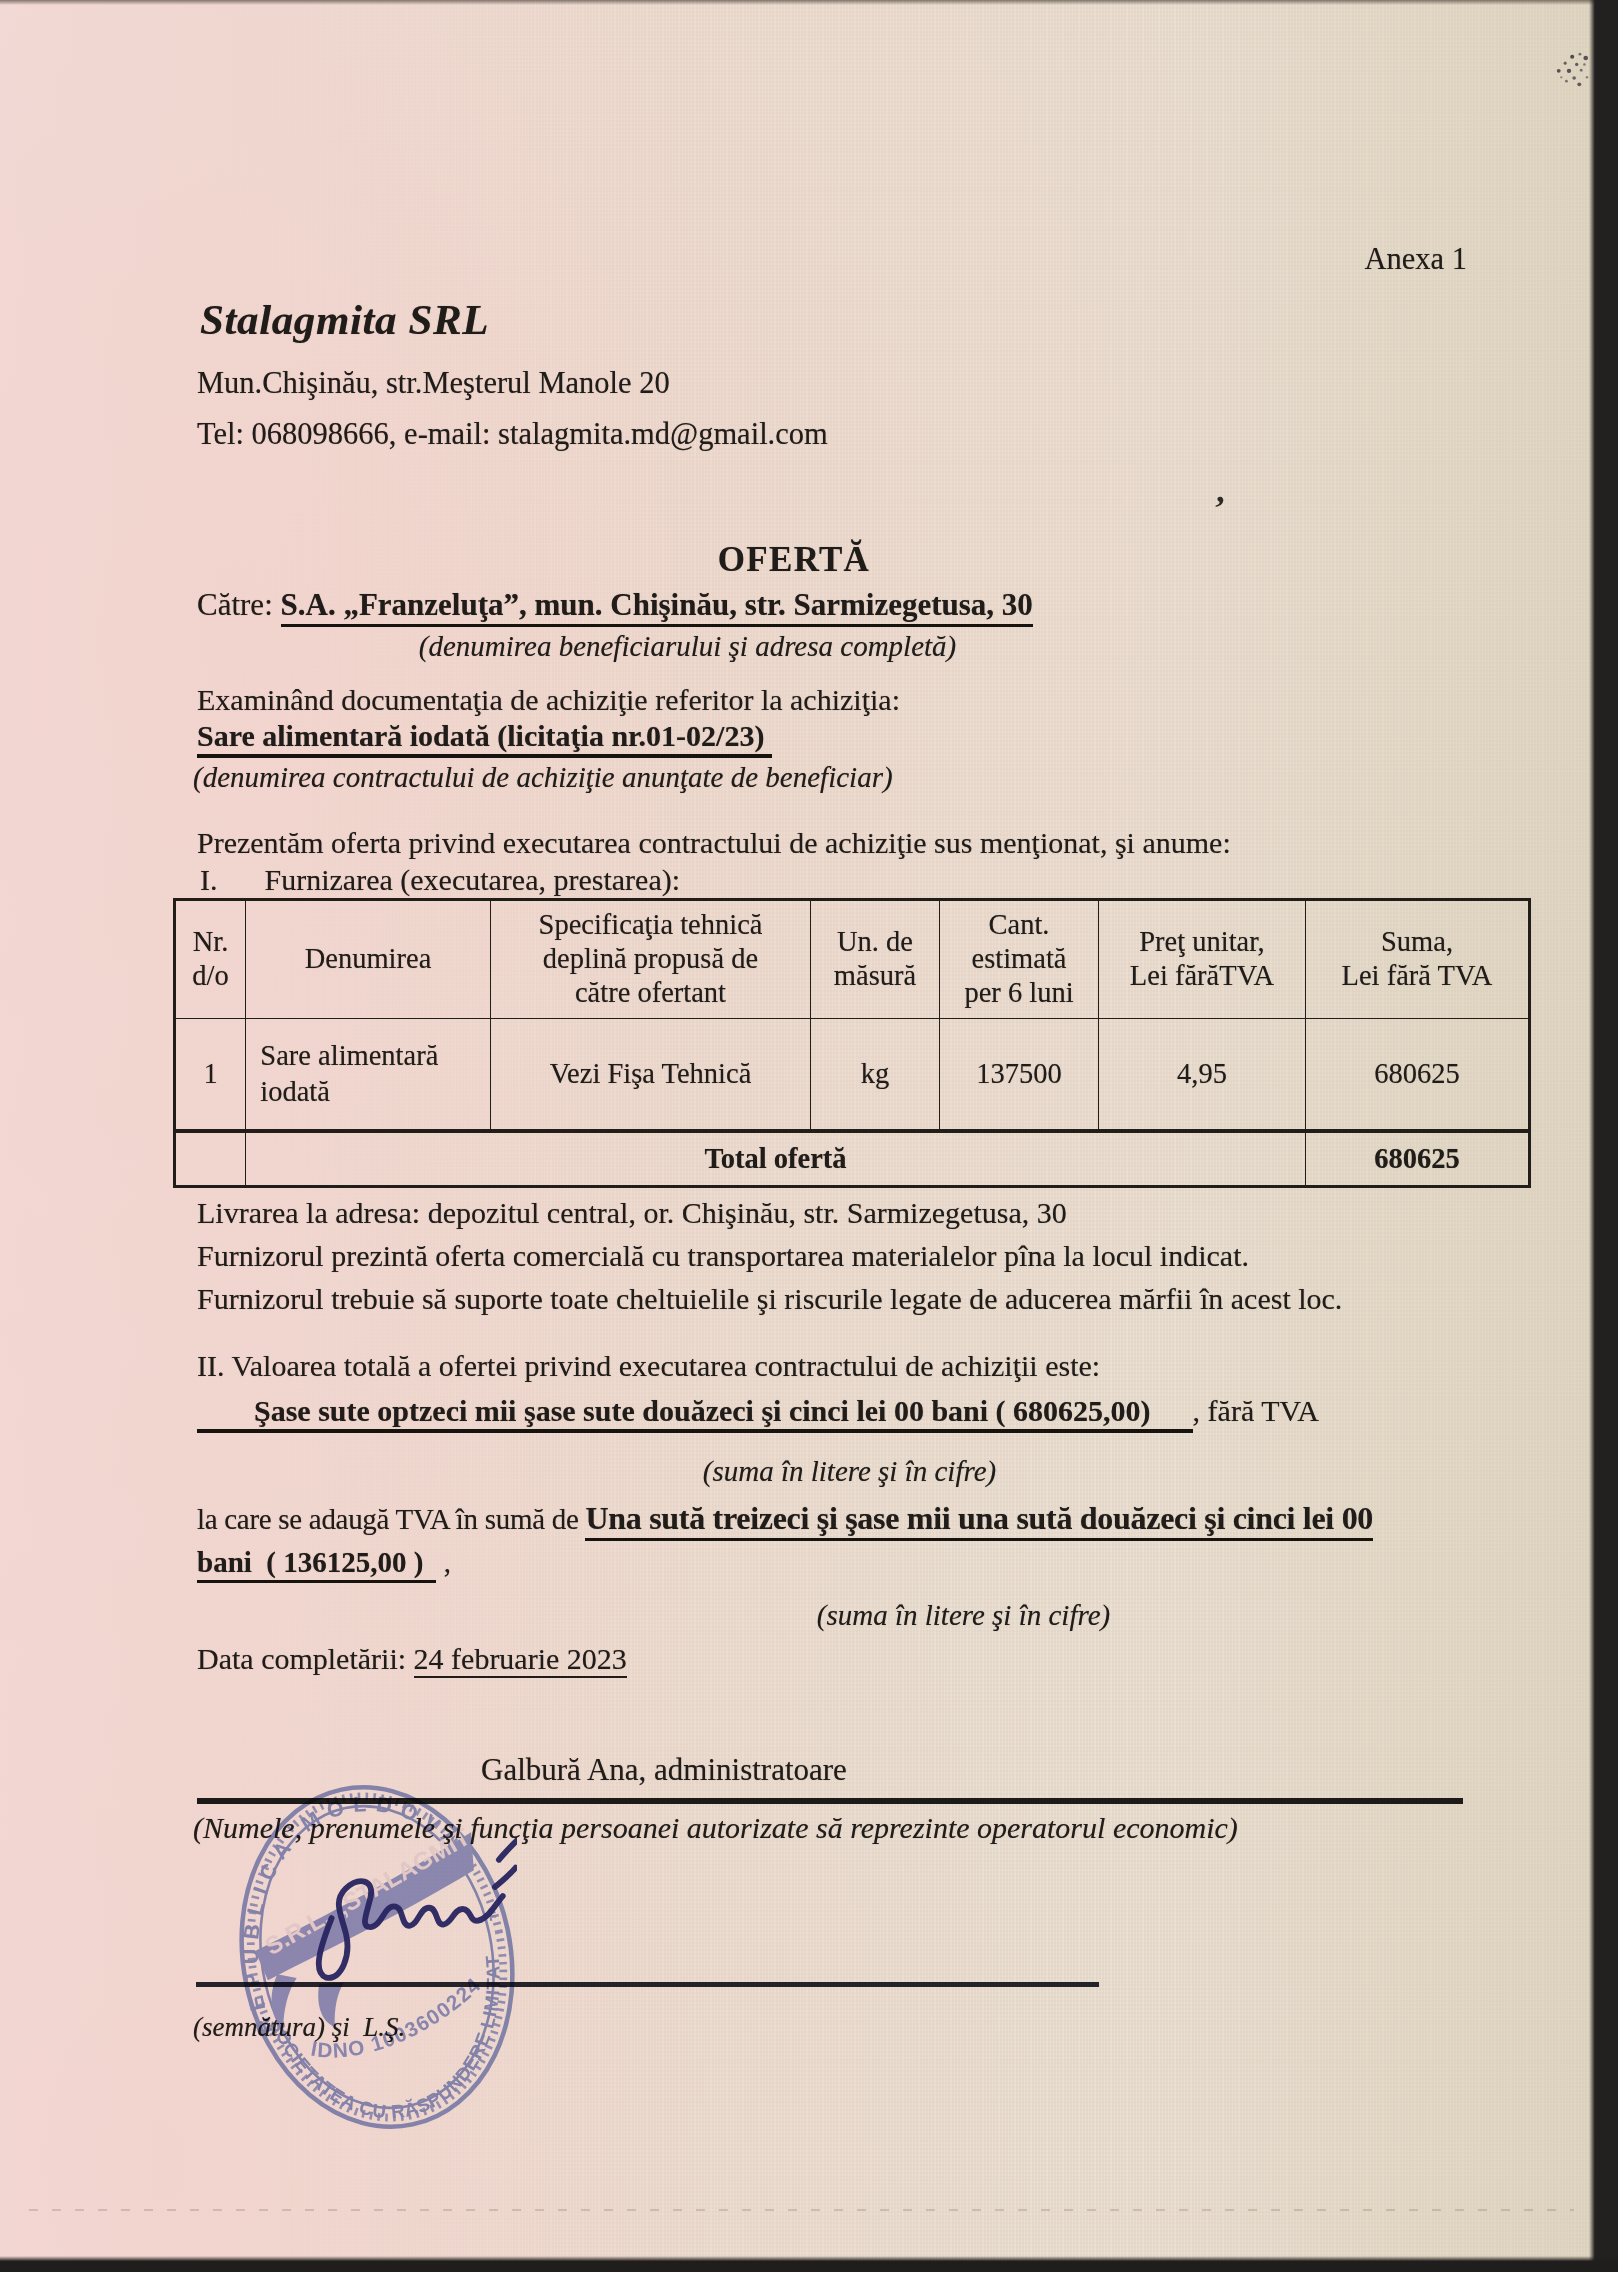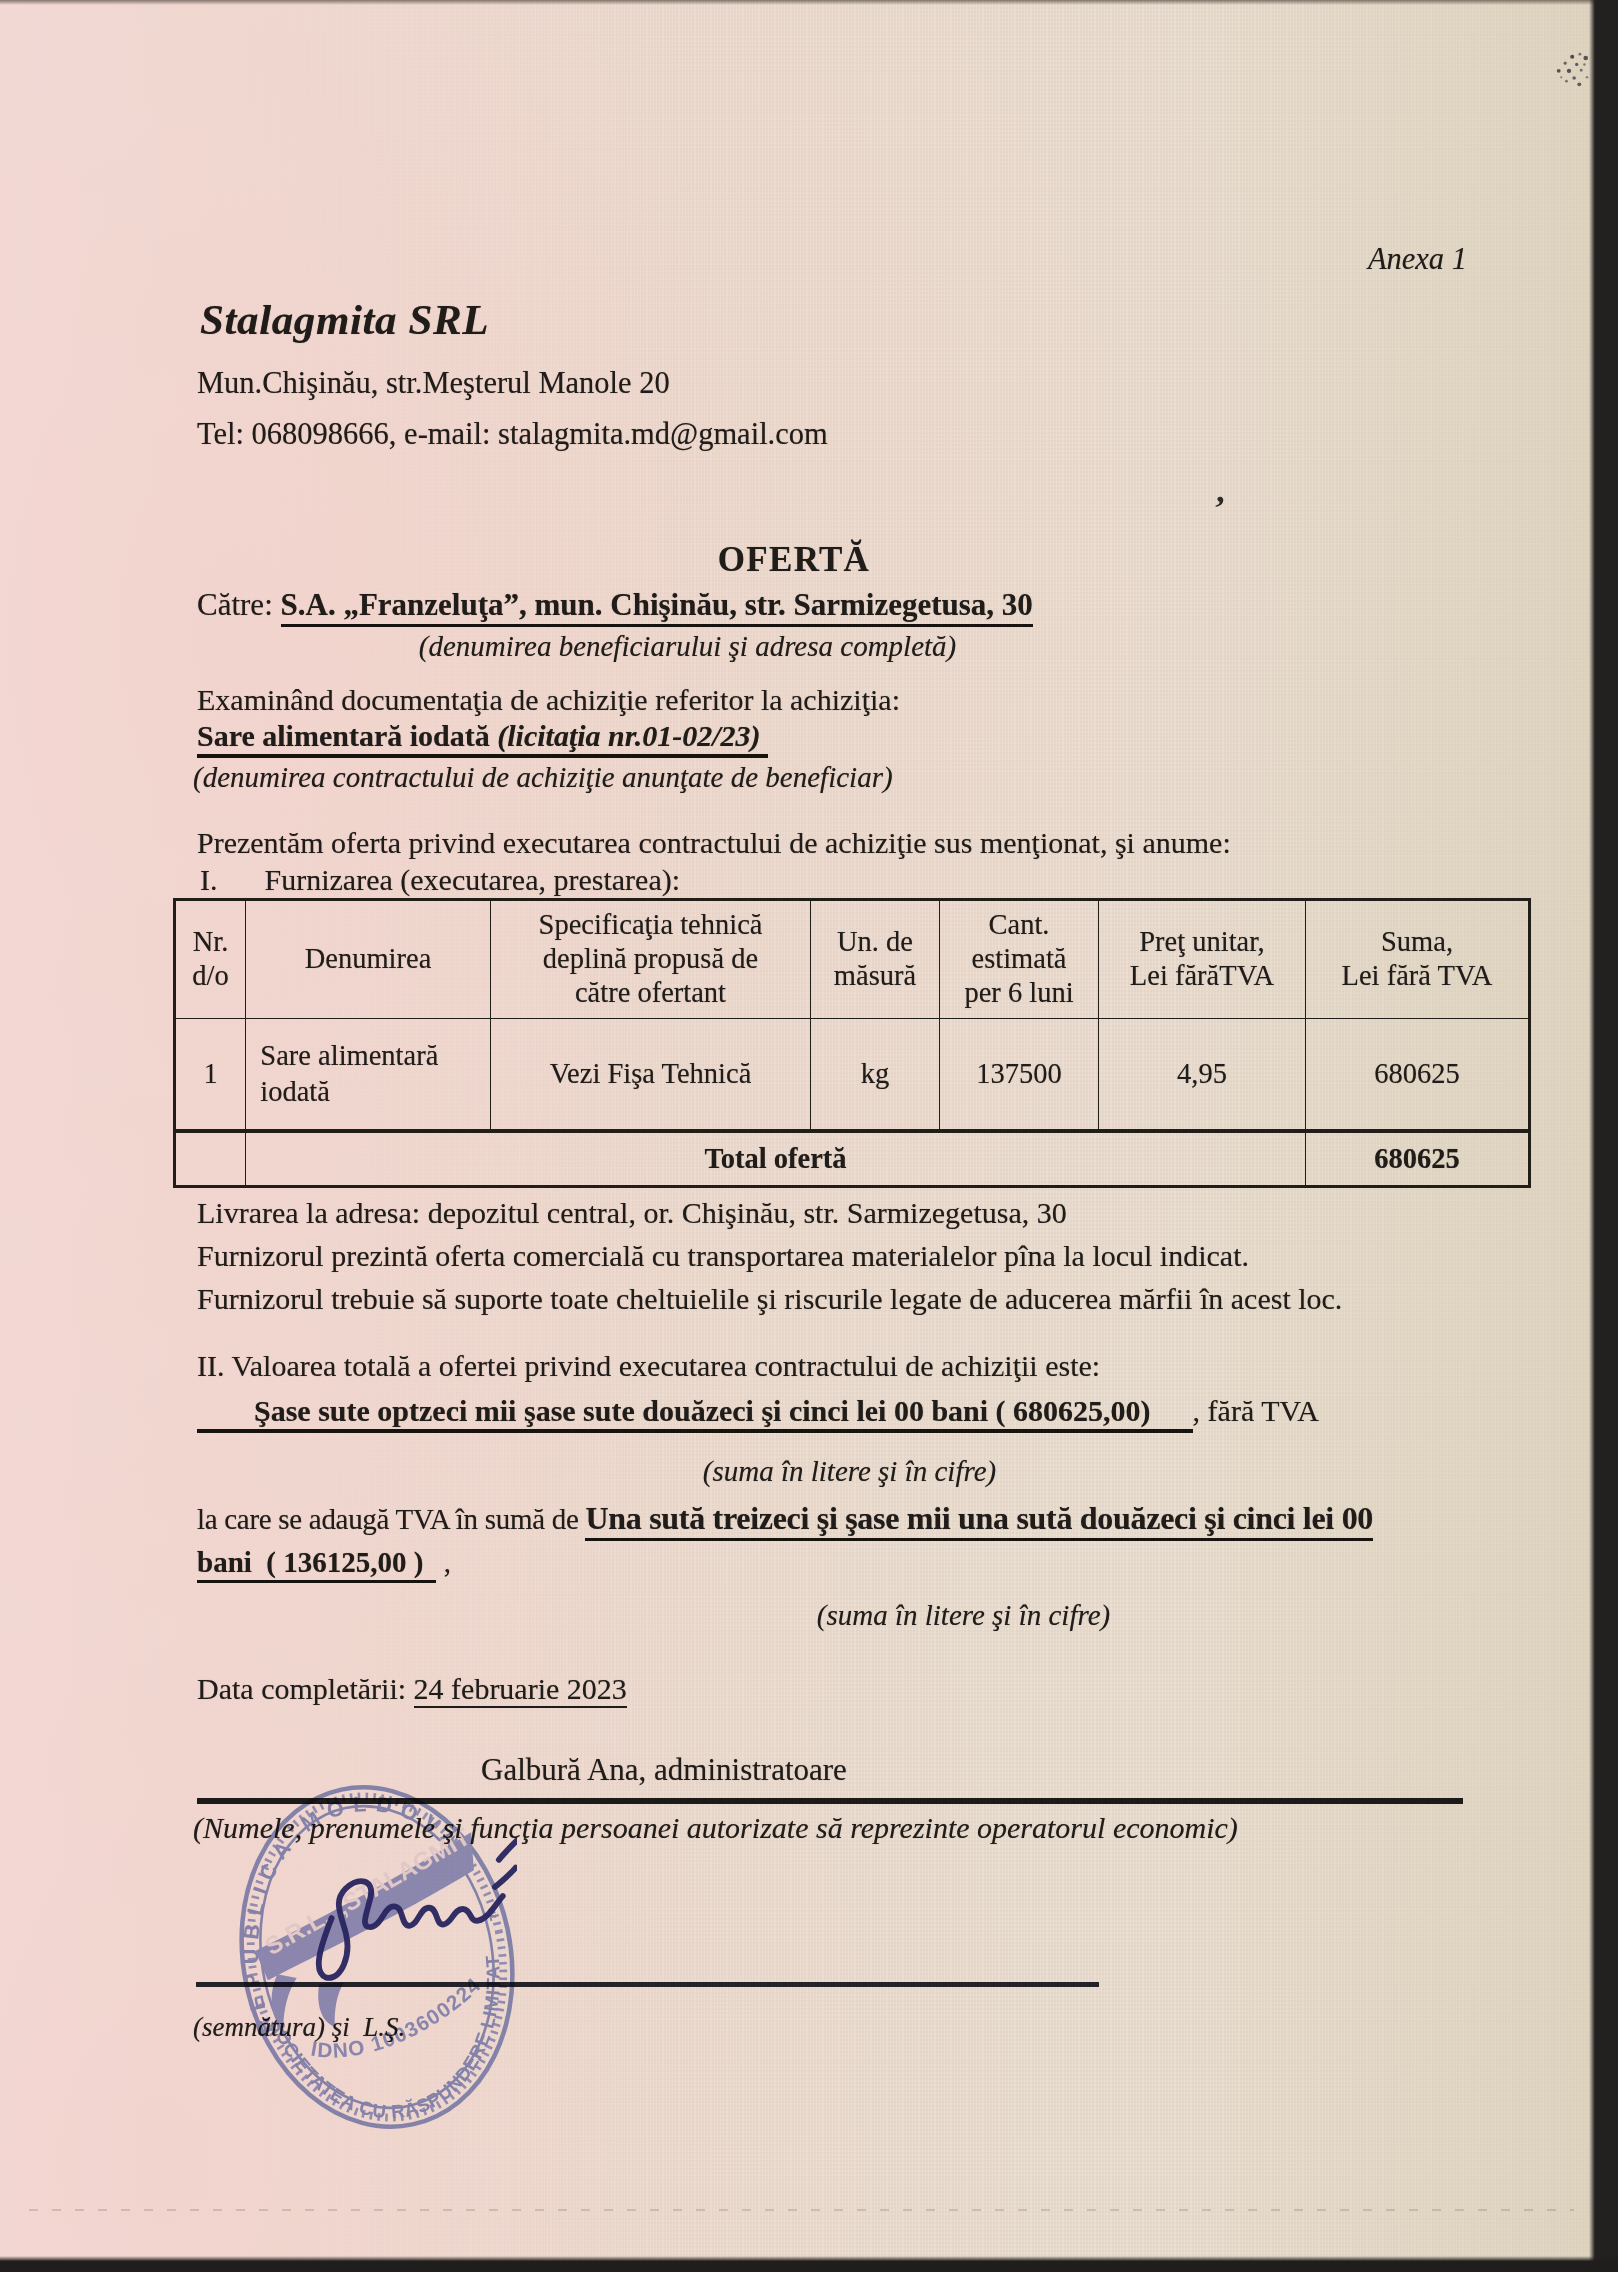--- a/index.html
+++ b/index.html
@@ -10,21 +10,21 @@
     background-color:#e9ddcf;
     background-image:
       radial-gradient(ellipse at 16% 28%, rgba(246,206,201,0.55), transparent 55%),
       radial-gradient(ellipse at 10% 95%, rgba(246,205,200,0.5), transparent 42%),
       linear-gradient(90deg, #f0dcd8 0%, #eddbd3 12%, rgba(237,219,211,0) 42%),
       linear-gradient(270deg, rgba(213,203,178,0.55), rgba(213,203,178,0) 28%),
       repeating-linear-gradient(90deg, rgba(255,255,255,0.05) 0 1.3px, rgba(120,95,75,0.035) 1.3px 3.2px),
       repeating-linear-gradient(0deg, rgba(255,255,255,0.03) 0 1.9px, rgba(120,95,75,0.02) 1.9px 3.9px);
   }
   .t{position:absolute;font-size:30px;line-height:1.25;white-space:pre;text-shadow:0 0 0.8px rgba(36,30,26,0.5);}
-  .italic{font-style:italic;}
+  .italic{}
   .center{text-align:center;}
   .u-bold{font-weight:bold;border-bottom:3.9px solid #17140f;padding-bottom:1.9px;}
   .u-thin{border-bottom:2.6px solid #201c19;padding-bottom:1.3px;}
 
   .company-title{font-size:43px;font-weight:bold;font-style:italic;letter-spacing:0.6px;}
   .doc-title{font-size:35px;font-weight:bold;letter-spacing:1.3px;}
   .caption{font-style:italic;font-size:29px;}
 
   
   .offer-table{position:absolute;left:173px;top:898px;width:1357px;border-collapse:collapse;table-layout:fixed;}
@@ -147,21 +147,21 @@
   <div class="t" style="top:1237px;left:197px;">Furnizorul prezintă oferta comercială cu transportarea materialelor pîna la locul indicat.</div>
 
   <div class="t" style="top:1347px;left:197px;">II. Valoarea totală a ofertei privind executarea contractului de achiziţii este:</div>
   <div class="t" style="top:1392px;left:197px;"><span class="u-bold" style="font-size:30px;border-bottom-width:4.5px;padding-left:57px;padding-right:42px;">Şase sute optzeci mii şase sute douăzeci şi cinci lei 00 bani ( 680625,00)</span><span>, fără TVA</span></div>
   <div class="t caption center" style="top:1453px;left:525px;width:649px;">(suma în litere şi în cifre)</div>
 
   <div class="t" style="top:1498px;left:197px;font-size:29px;letter-spacing:-0.3px;"><span>la care se adaugă TVA în sumă de </span><span class="u-bold" style="font-size:32px;border-bottom-width:3.9px;">Una sută treizeci şi şase mii una sută douăzeci şi cinci lei 00</span></div>
   <div class="t" style="top:1544px;left:197px;font-size:29px;"><span class="u-bold" style="font-size:29px;border-bottom-width:3.9px;padding-right:13px;">bani  ( 136125,00 )</span><span> ,</span></div>
   <div class="t caption center" style="top:1597px;left:639px;width:649px;">(suma în litere şi în cifre)</div>
 
-  <div class="t" style="top:1640px;left:197px;margin-top:30px;"><span>Data completării: </span><span class="u-thin">24 februarie 2023</span></div>
+  <div class="t" style="top:1640px;left:197px;"><span>Data completării: </span><span class="u-thin">24 februarie 2023</span></div>
 
   <div class="t" style="top:1751px;left:481px;font-size:31px;">Galbură Ana, administratoare</div>
   <div class="hline" style="top:1798px;left:197px;width:1266px;height:5.8px;"></div>
   <div class="t caption" style="top:1809px;left:193px;font-size:30px;">(Numele, prenumele şi funcţia persoanei autorizate să reprezinte operatorul economic)</div>
 
   <div class="hline" style="top:1982px;left:196px;width:903px;height:4.5px;background:#232329;"></div>
   <div class="t caption" style="top:2011px;left:193px;font-size:27px;">(semnătura) şi  L.Ş.</div>
 
   <svg class="stamp" viewBox="0 0 432 552">
     <g transform="rotate(-12 216 276)" opacity="0.8">

